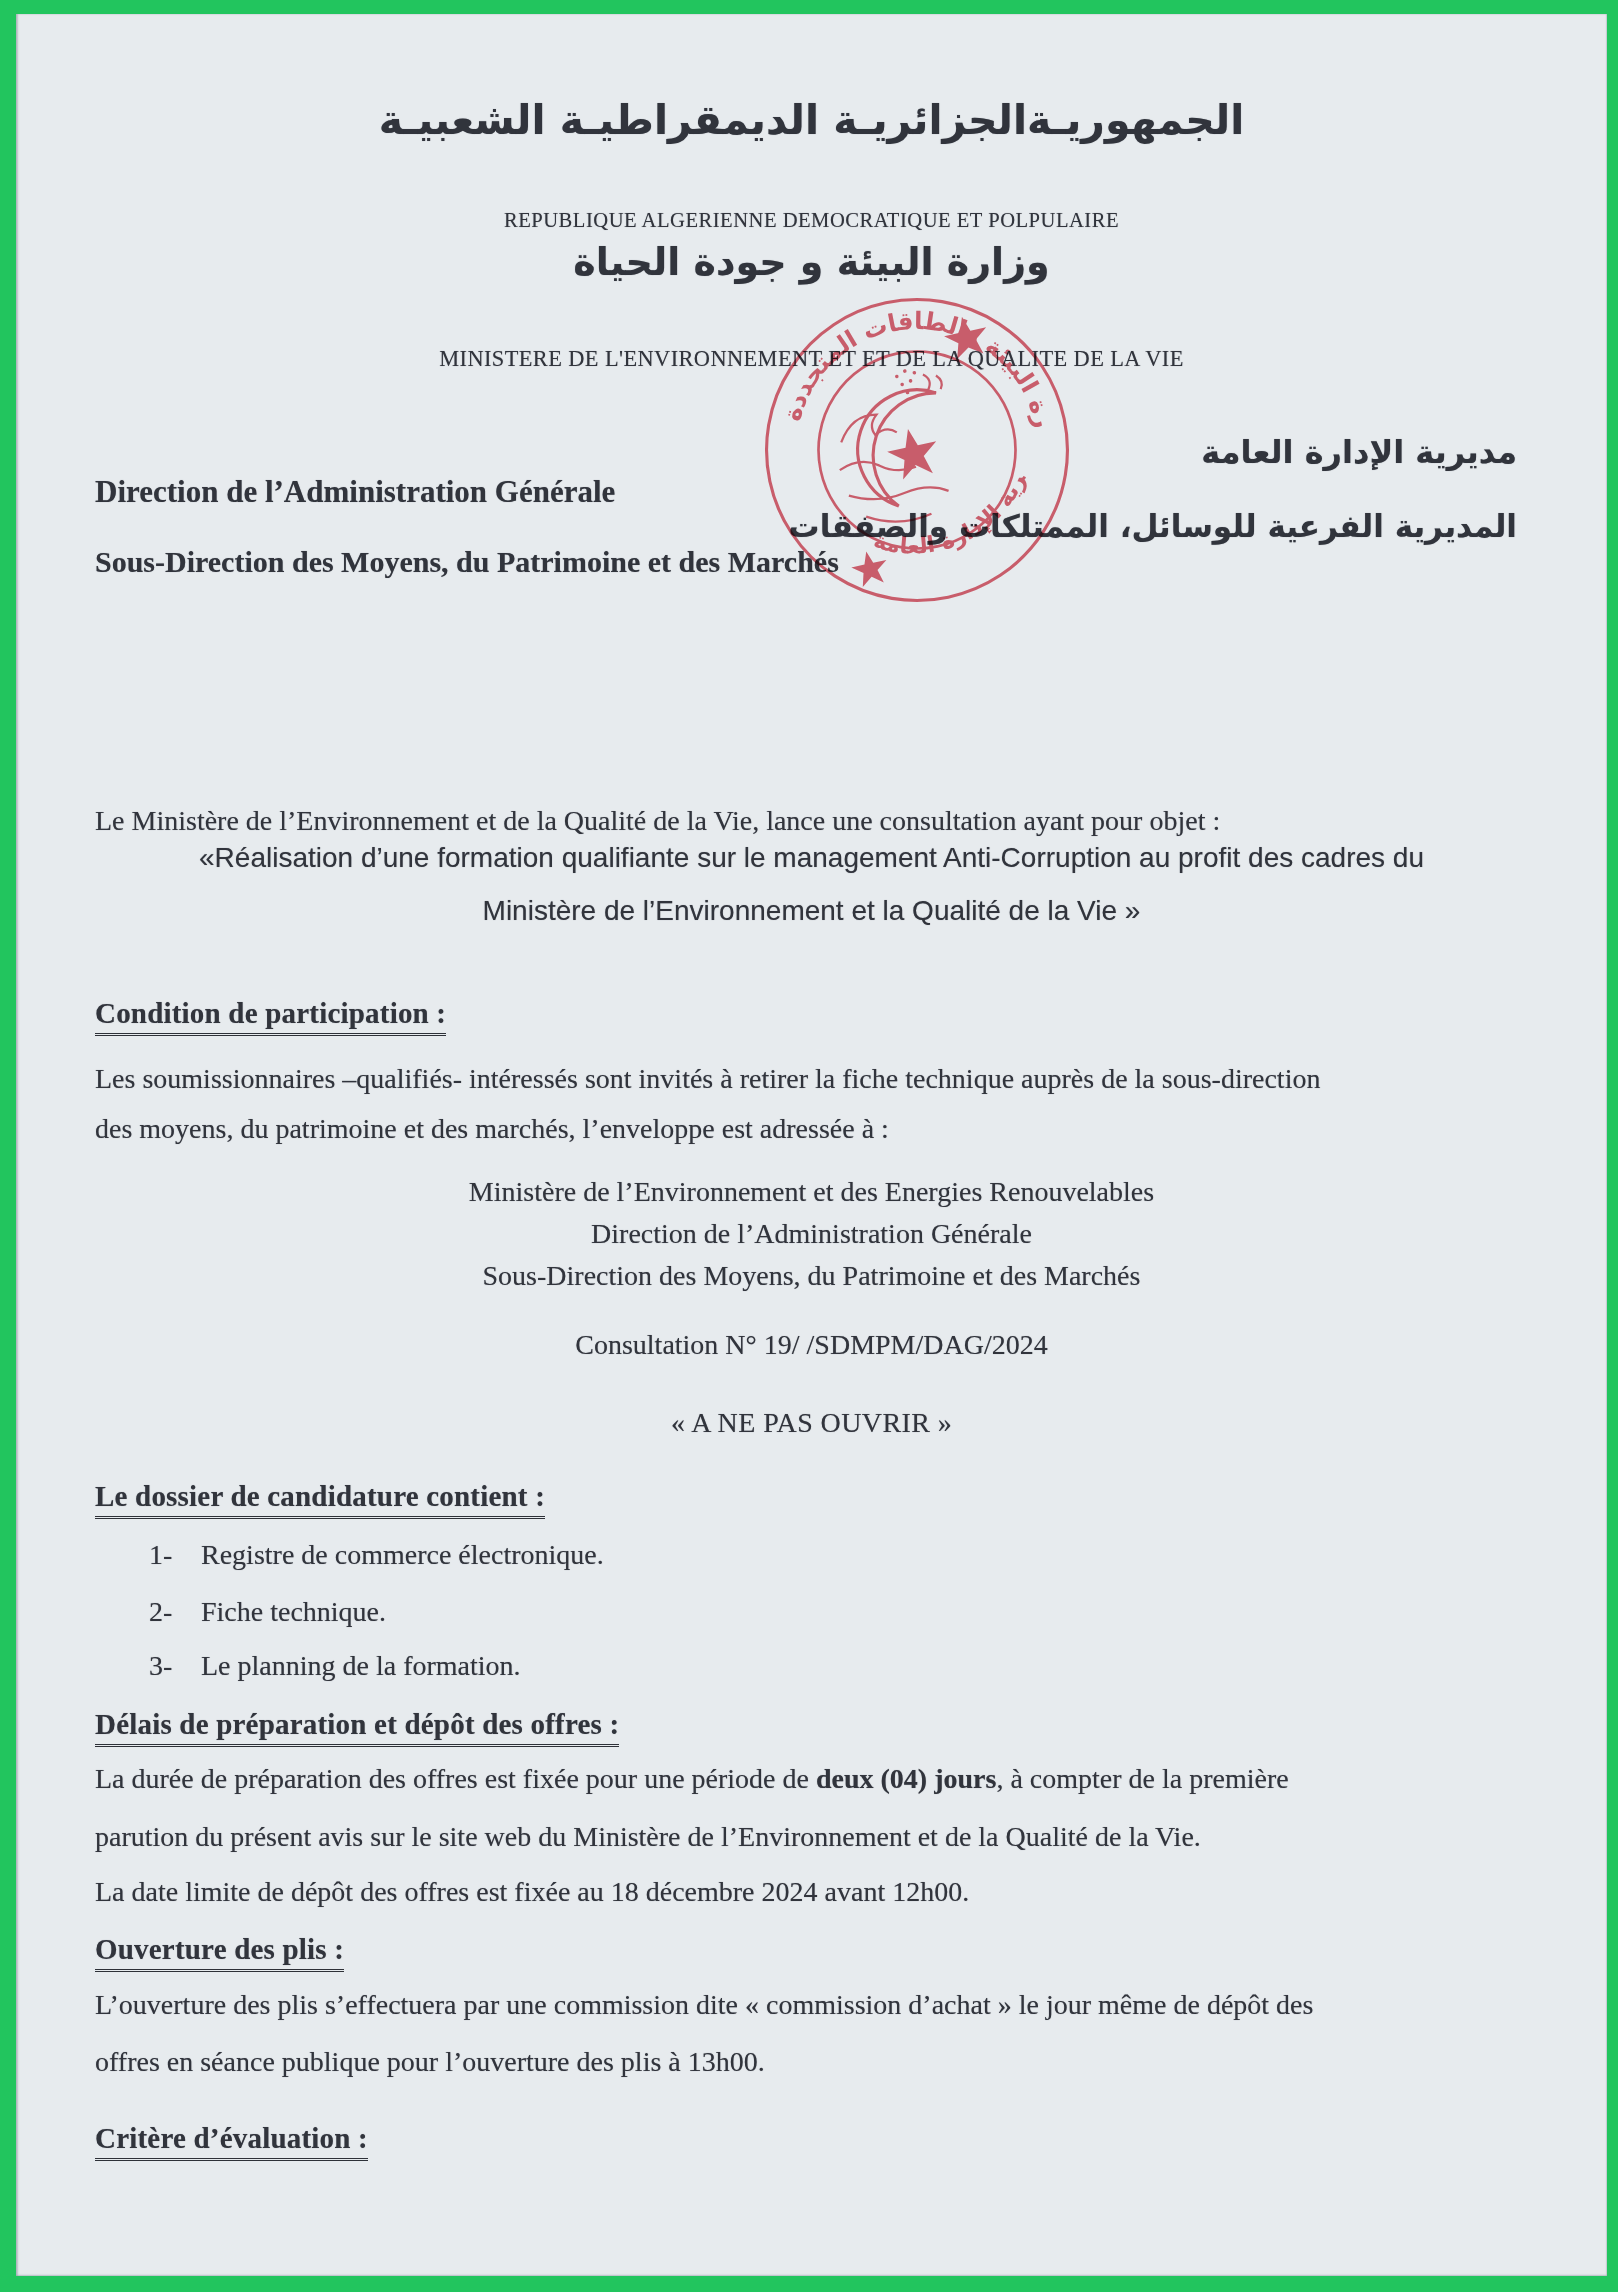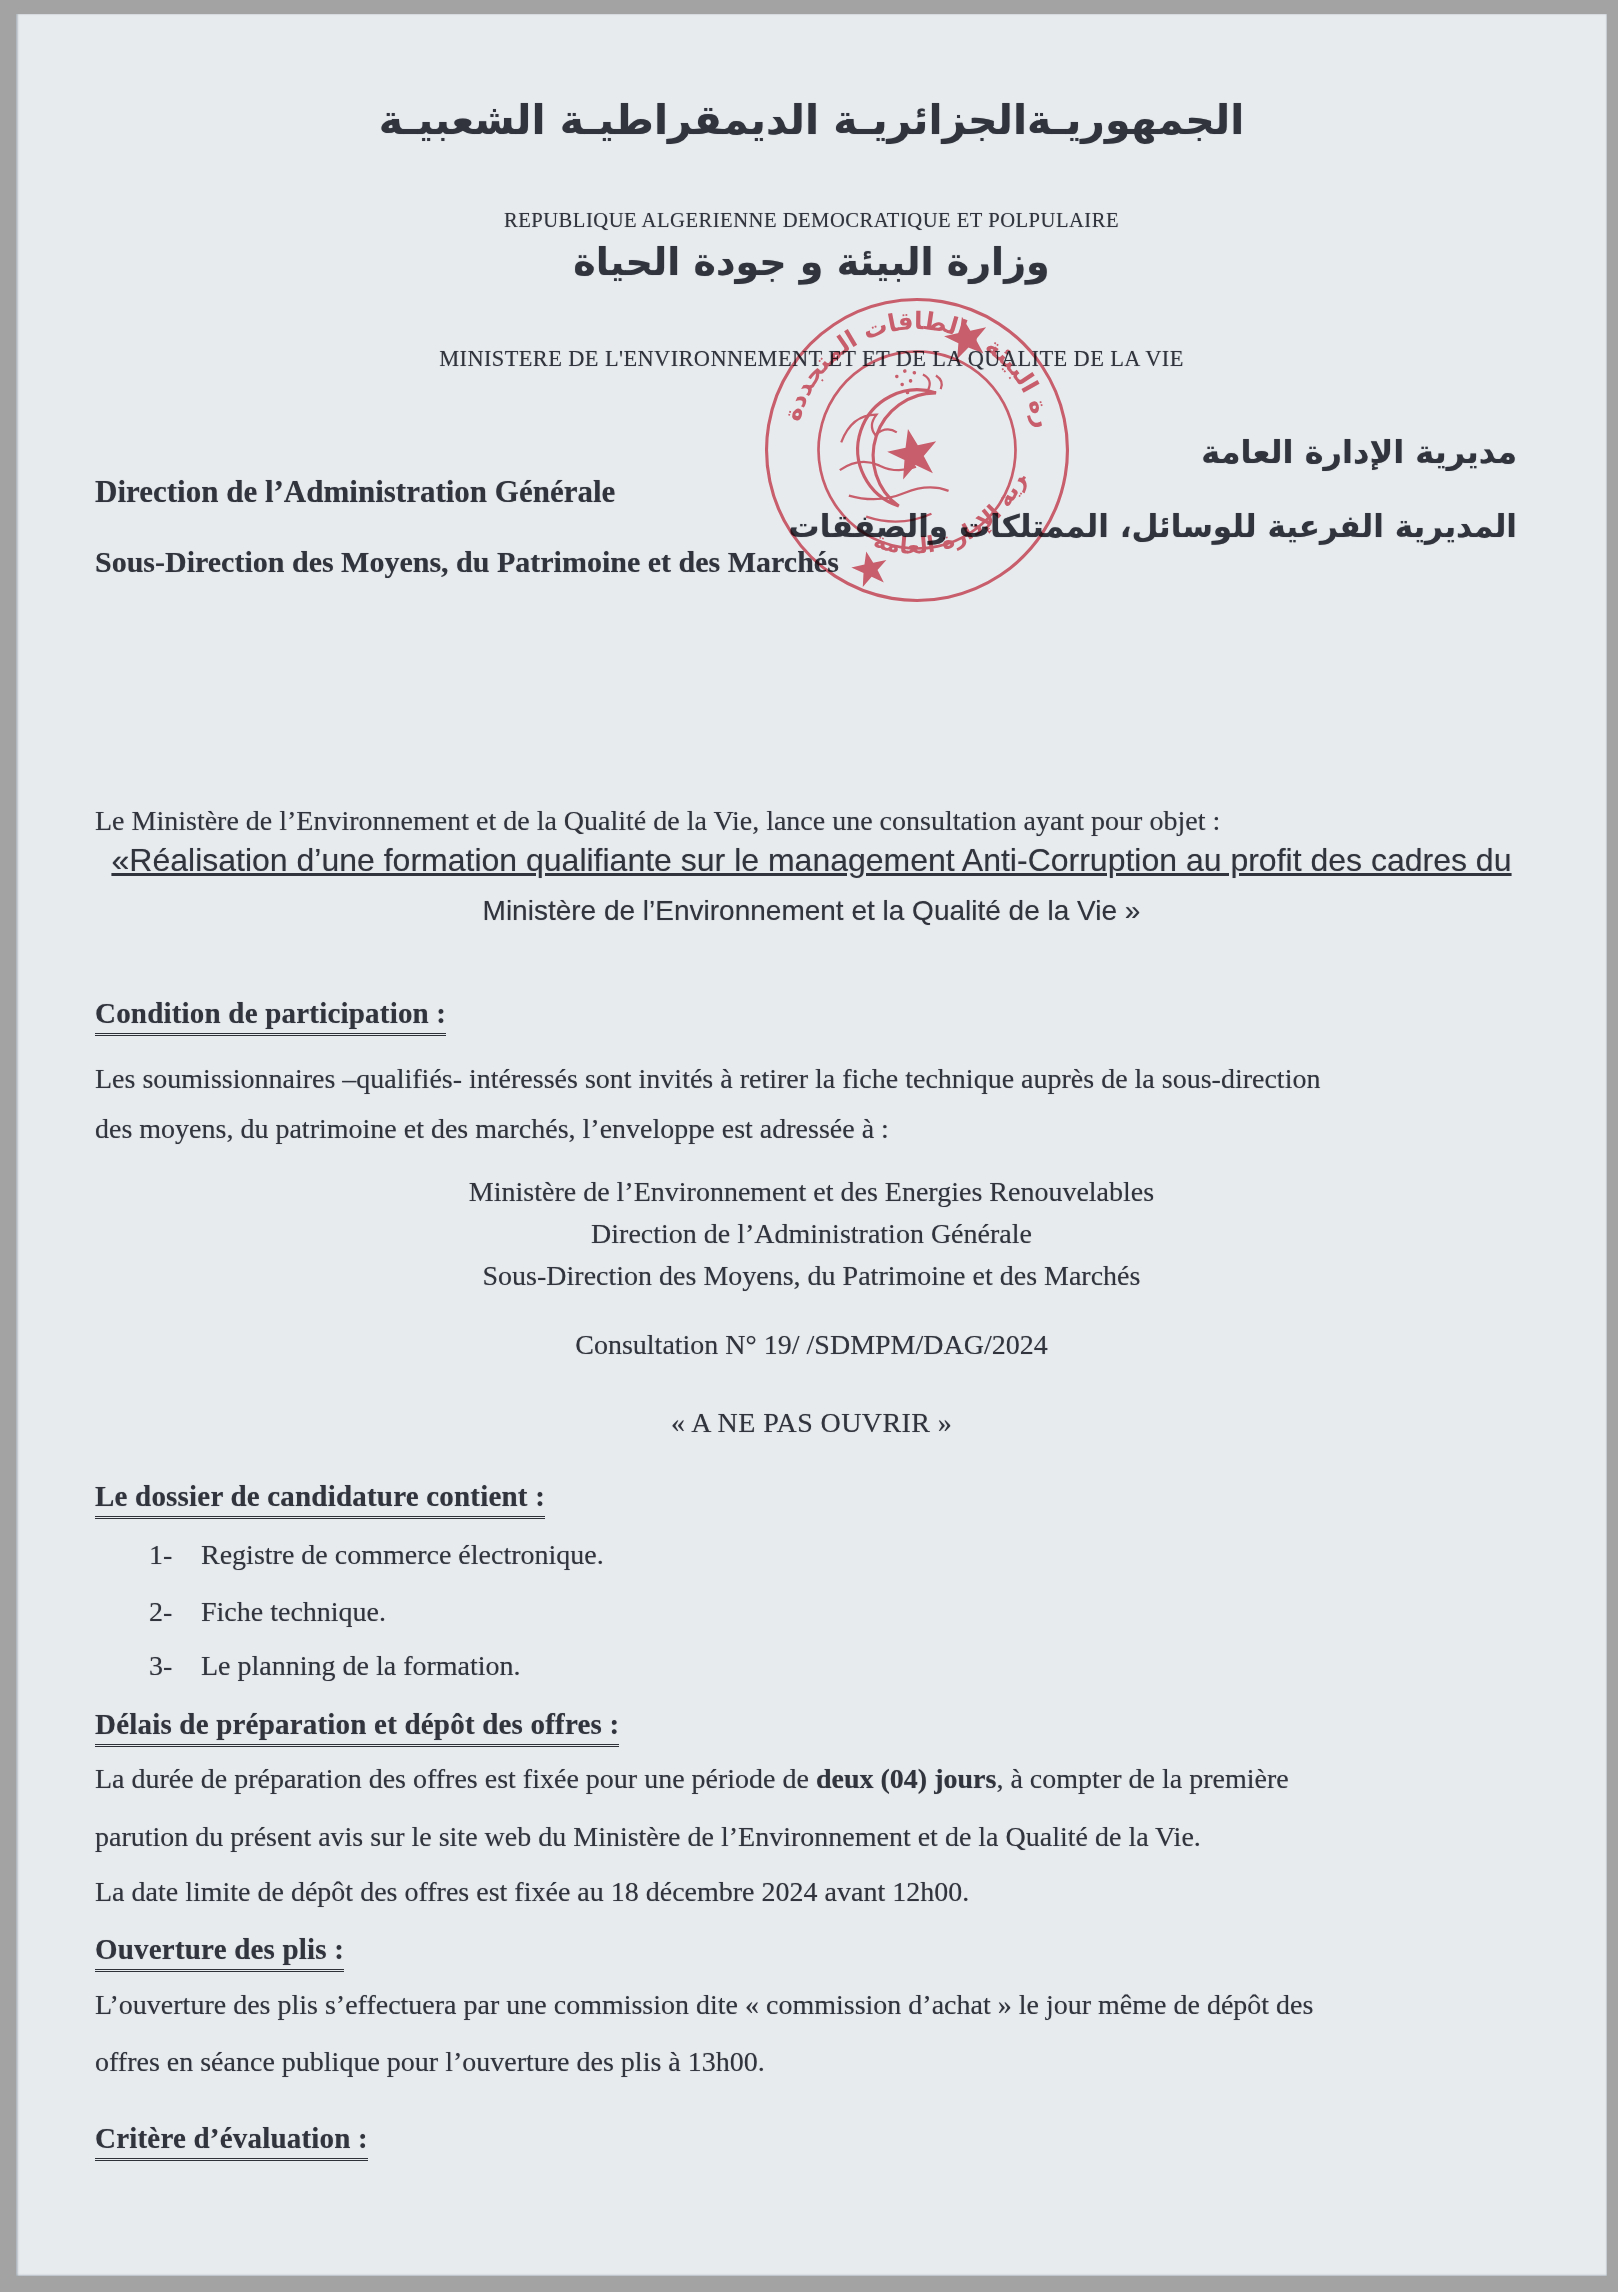--- a/index.html
+++ b/index.html
@@ -8,21 +8,21 @@
     background: #ffffff;
     width: 1621px;
     height: 2293px;
     overflow: hidden;
     font-family: "Liberation Serif", serif;
   }
   .canvas {
     position: relative;
     width: 1618px;
     height: 2293px;
-    background: #a3a3a3;
+    background: #22c55e;
   }
   .page {
     position: absolute;
     left: 16px;
     top: 14.3px;
     width: 1591px;
     height: 2262px;
     background: #e7ebee;
     box-shadow: inset 1.8px 0 1.8px rgba(120,130,140,.45), inset -0.9px 0 0.9px rgba(150,160,170,.35), inset 0 -0.9px 1.8px rgba(140,150,160,.4);
     color: #31343c;
@@ -74,21 +74,21 @@
 
     <div class="abs serif scan b" style="left:79px; top:432px; font-size:31px;">Direction de l’Administration Générale</div>
     <div class="abs ar scan" style="right:90px; top:419px; font-size:32px;">مديرية الإدارة العامة</div>
 
     <div class="abs serif scan b" style="left:79px; top:503px; font-size:30px;">Sous-Direction des Moyens, du Patrimoine et des Marchés</div>
     <div class="abs ar scan" style="right:90px; top:494px; font-size:31px;">المديرية الفرعية للوسائل، الممتلكات والصفقات</div>
 
 
     <div class="abs serif scan body-text" style="left:79px; top:763px;">Le Ministère de l’Environnement et de la Qualité de la Vie, lance une consultation ayant pour objet :</div>
 
-    <div class="abs centered sans scan" style="top:828px; font-size:32px;text-decoration:underline;">«Réalisation d’une formation qualifiante sur le management Anti-Corruption au profit des cadres du</div>
+    <div class="abs centered sans scan" style="top:828px; font-size:28px;">«Réalisation d’une formation qualifiante sur le management Anti-Corruption au profit des cadres du</div>
     <div class="abs centered sans scan" style="top:881px; font-size:28px;">Ministère de l’Environnement et la Qualité de la Vie »</div>
 
     <div class="abs serif scan heading" style="left:79px; top:955px;">
       <span class="u">Condition de participation :</span>
     </div>
     <div class="abs serif scan body-text" style="left:79px; top:1021px;">Les soumissionnaires –qualifiés- intéressés sont invités à retirer la fiche technique auprès de la sous-direction</div>
     <div class="abs serif scan body-text" style="left:79px; top:1071px;">des moyens, du patrimoine et des marchés, l’enveloppe est adressée à :</div>
 
     <div class="abs centered serif scan body-text" style="top:1134px;">Ministère de l’Environnement et des Energies Renouvelables</div>
     <div class="abs centered serif scan body-text" style="top:1176px;">Direction de l’Administration Générale</div>

